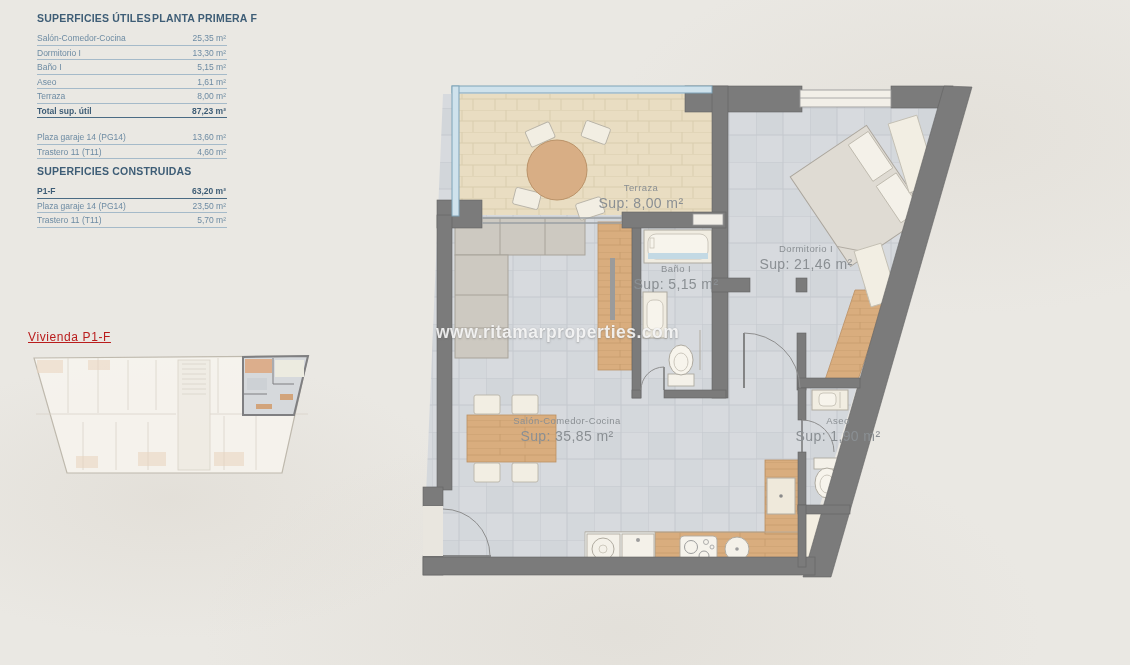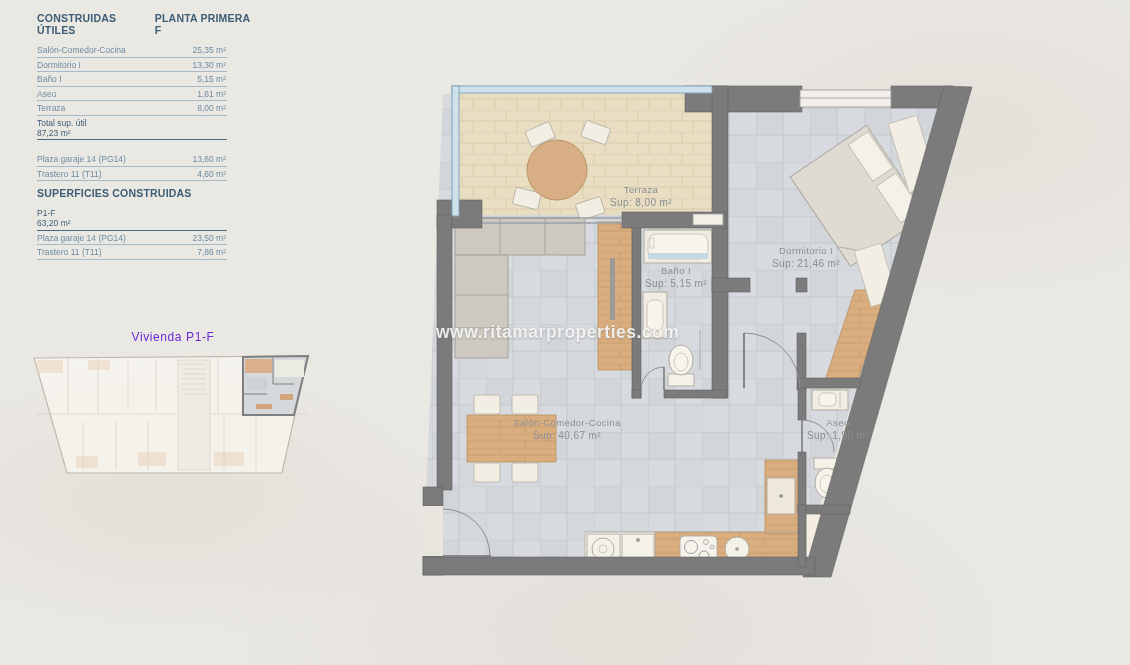--- a/index.html
+++ b/index.html
@@ -13,40 +13,40 @@
     font-family:"Liberation Sans","DejaVu Sans",sans-serif;
   }
   .panel{position:absolute;left:30px;top:12px;width:227px;}
   .panel-headers{display:flex;justify-content:space-between;padding-left:7px;
     font-size:10.5px;font-weight:bold;color:var(--head-color,#3e5d76);letter-spacing:.2px;}
   .tbl{margin-left:7px;width:190px;margin-top:7px;}
   .tbl.gap{margin-top:12px;}
   .row{display:flex;justify-content:space-between;align-items:baseline;
     font-size:8.5px;color:var(--row-color,#6d8ba3);
     padding:2px 1px 1.5px 0;border-bottom:1px solid #a5bac9;}
-  .row.bold{font-weight:normal;color:var(--head-color,#3e5d76);border-bottom:1.8px solid #4a6b84;flex-direction:column;}
+  .row.bold{font-weight:bold;color:var(--head-color,#3e5d76);border-bottom:1.8px solid #4a6b84;}
   .panel-sub{margin-top:6px;padding-left:7px;font-size:10.5px;font-weight:bold;
     color:var(--head-color,#3e5d76);letter-spacing:.2px;}
   .overview{position:absolute;left:28px;top:330px;width:300px;}
-  .overview-caption{text-align:center;padding-right:10px;font-size:12px;letter-spacing:.6px;
-    color:#6d28d9;margin-bottom:8px;}
+  .overview-caption{text-align:left;padding-right:10px;font-size:12px;letter-spacing:.6px;
+    color:#b91c1c;margin-bottom:8px;text-decoration:underline;}
   #plan-svg{position:absolute;left:0;top:0;}
   .room-label{position:absolute;transform:translate(-50%,-50%);text-align:center;
     color:#8a8f93;font-size:9.5px;line-height:1.3;letter-spacing:.4px;white-space:nowrap;}
-  .room-label .rl-sup{font-size:10px;}
+  .room-label .rl-sup{font-size:14px;}
   .watermark{position:absolute;left:436px;top:322px;font-size:17.5px;font-weight:bold;
     letter-spacing:.5px;color:rgba(255,255,255,.85);
     text-shadow:0 1px 2px rgba(110,110,110,.45), 0 0 1px rgba(120,120,120,.3);}
 </style>
 </head>
 <body>
 
 <div class="panel">
   <div class="panel-headers">
-    <span>CONSTRUIDAS ÚTILES</span>
+    <span>SUPERFICIES ÚTILES</span>
     <span>PLANTA PRIMERA F</span>
   </div>
   <div class="tbl">
       <div class="row">
         <span>Salón-Comedor-Cocina</span>
         <span>25,35 m²</span>
       </div>
       <div class="row">
         <span>Dormitorio I</span>
         <span>13,30 m²</span>
@@ -83,21 +83,21 @@
       <div class="row bold">
         <span>P1-F</span>
         <span>63,20 m²</span>
       </div>
       <div class="row">
         <span>Plaza garaje 14 (PG14)</span>
         <span>23,50 m²</span>
       </div>
       <div class="row">
         <span>Trastero 11 (T11)</span>
-        <span>7,86 m²</span>
+        <span>5,70 m²</span>
       </div>
     </div>
 </div>
 
 <div class="overview">
   <div class="overview-caption">Vivienda P1-F</div>
   <svg width="290" height="128" viewBox="0 0 290 128">
     <g opacity="0.85">
       <polygon points="6,6 280,4 254,121 39,121" fill="#f8f5ef" stroke="#b8b2a5" stroke-width="1.2"></polygon>
 
@@ -324,21 +324,21 @@
     <div class="room-label" style="left: 806px; top: 258px;">
       <div>Dormitorio I</div>
       <div class="rl-sup">Sup: 21,46 m²</div>
     </div>
     <div class="room-label" style="left: 676px; top: 278px;">
       <div>Baño I</div>
       <div class="rl-sup">Sup: 5,15 m²</div>
     </div>
     <div class="room-label" style="left: 567px; top: 430px;">
       <div>Salón-Comedor-Cocina</div>
-      <div class="rl-sup">Sup: 40,67 m²</div>
+      <div class="rl-sup">Sup: 35,85 m²</div>
     </div>
     <div class="room-label" style="left: 838px; top: 430px;">
       <div>Aseo</div>
       <div class="rl-sup">Sup: 1,90 m²</div>
     </div>
   </div>
 
 <div class="watermark">www.ritamarproperties.com</div>
 
 </body></html>

